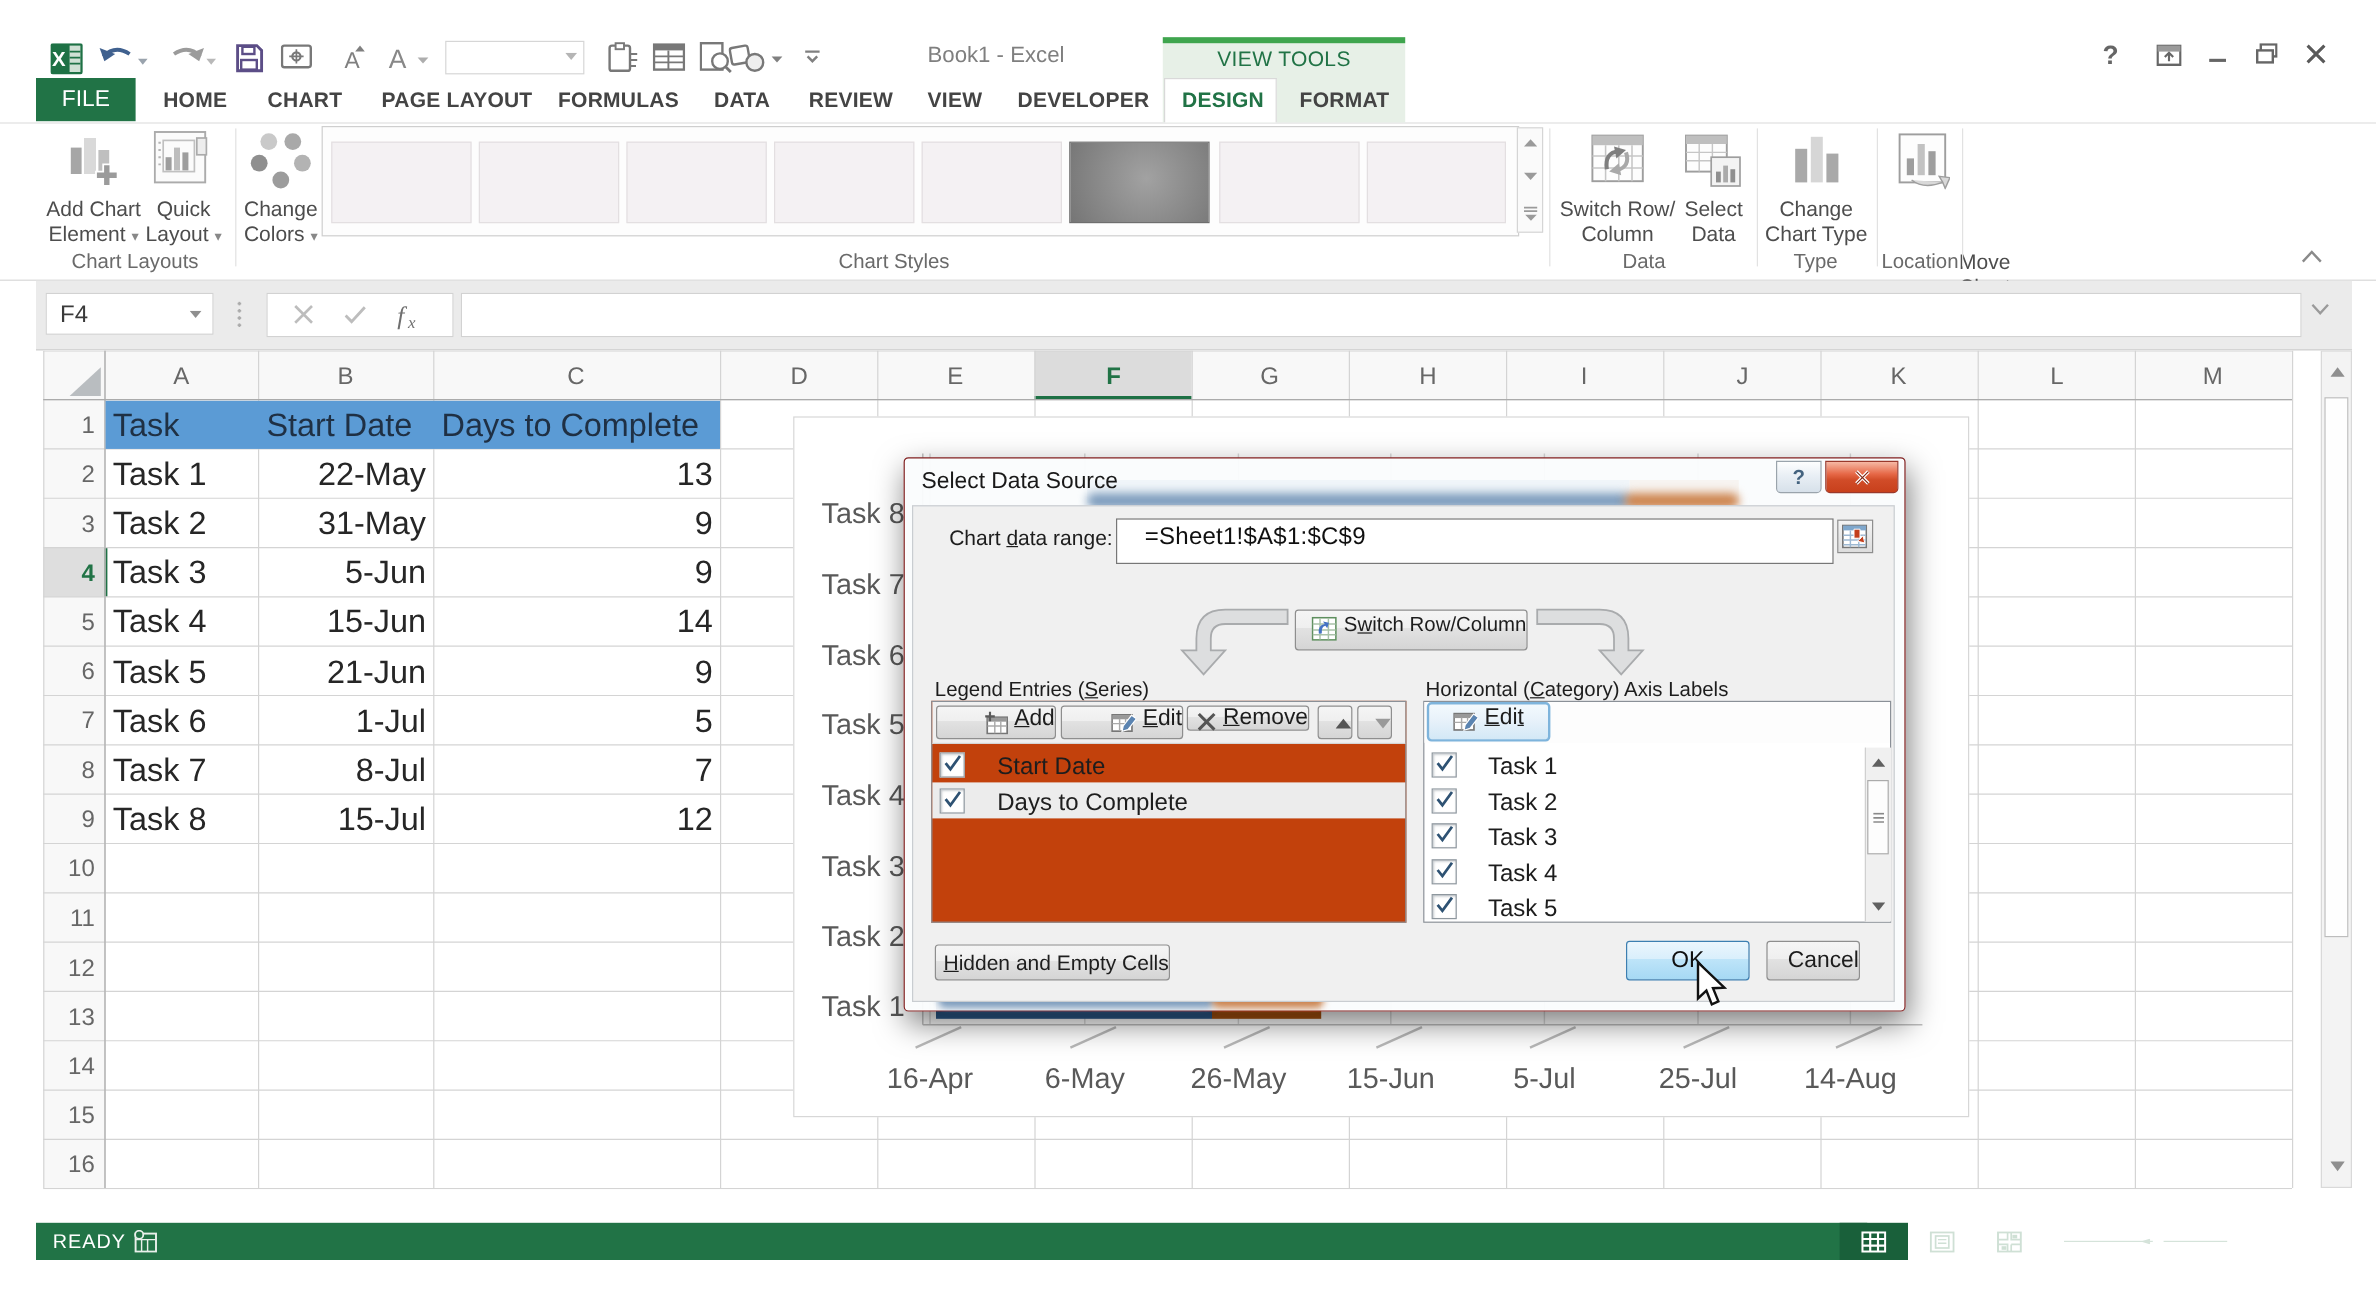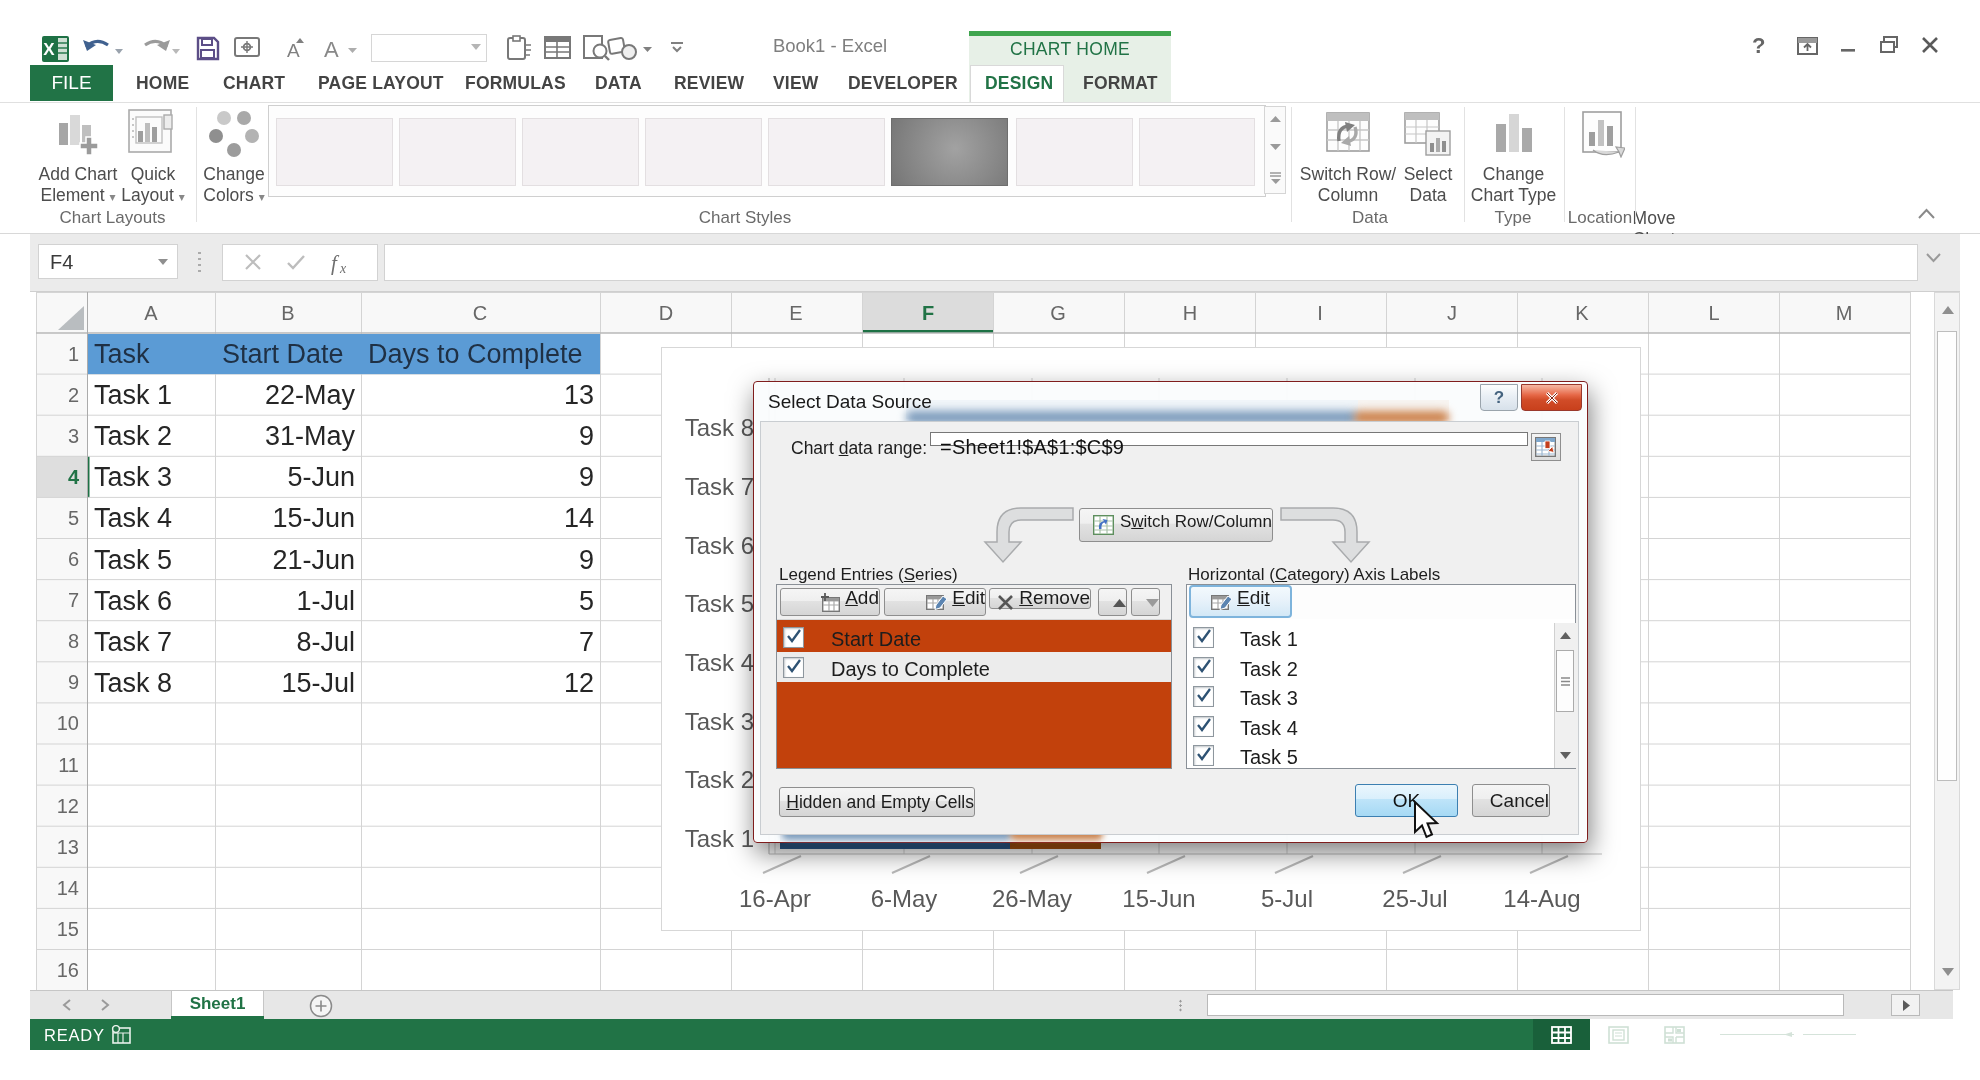--- a/index.html
+++ b/index.html
@@ -126,21 +126,21 @@
   </svg>
   <svg class="abs" style="left:1921px;top:8px;" width="18" height="18" viewBox="0 0 18 18">
     <path d="M2 2 L16 16 M16 2 L2 16" stroke="#5a5a5a" stroke-width="2.6"></path>
   </svg>
 </div>
 
 <div id="tabrow" class="abs" style="left:0;top:65px;width:1980px;height:37px;border-bottom:1px solid #E0E0E0;">
 
   <div class="abs" style="left:969px;top:-34px;width:202px;height:71px;background:#E7F0E7;"></div>
   <div class="abs" style="left:969px;top:-34px;width:202px;height:5px;background:#3FA54E;"></div>
-  <div class="abs" style="left:969px;top:-31px;width:202px;text-align:center;font-size:17.5px;color:#217346;letter-spacing:0.3px;line-height:30px;">CHART HOME</div>
+  <div class="abs" style="left:969px;top:-31px;width:202px;text-align:center;font-size:17.5px;color:#217346;letter-spacing:0.3px;line-height:30px;">VIEW TOOLS</div>
   <div class="abs" style="left:30px;top:0;width:83px;height:36px;background:#217346;color:#fff;font-size:19px;text-align:center;line-height:35px;">FILE</div>
   <div class="tab" style="left:136px;">HOME</div>
   <div class="tab" style="left:223px;">CHART</div>
   <div class="tab" style="left:318px;">PAGE LAYOUT</div>
   <div class="tab" style="left:465px;">FORMULAS</div>
   <div class="tab" style="left:595px;">DATA</div>
   <div class="tab" style="left:674px;">REVIEW</div>
   <div class="tab" style="left:773px;">VIEW</div>
   <div class="tab" style="left:848px;">DEVELOPER</div>
   <div class="abs" style="left:970px;top:0;width:94px;height:37px;background:#fff;border:1px solid #D9D9D9;border-bottom:none;box-sizing:border-box;"></div>
@@ -435,21 +435,21 @@
   <div class="abs" style="left:726px;top:2px;width:38px;height:27px;box-sizing:border-box;border:1px solid #9AA4AC;border-radius:0 0 4px 4px;background:linear-gradient(#FDFEFE,#E9EFF5 45%,#D7E1EA);text-align:center;font-size:17px;font-weight:bold;color:#44637F;line-height:26px;">?</div>
   <div class="abs" style="left:767px;top:2px;width:61px;height:27px;box-sizing:border-box;border:1px solid #9A392C;border-radius:0 0 4px 4px;background:linear-gradient(#F6B8A4,#E66847 40%,#D14C28 60%,#C8401C);text-align:center;">
     <svg style="margin-top:5px;" width="16" height="16" viewBox="0 0 16 16">
           <path d="M3 3 L13 13 M13 3 L3 13" stroke="#fff" stroke-width="3"></path>
           <path d="M3 3 L13 13 M13 3 L3 13" stroke="#7E2716" stroke-width="1"></path>
         </svg>
   </div>
 
   <div id="dlgclient">
     <div class="lbl19" style="left:30px;top:16px;">Chart <u>d</u>ata range:</div>
-    <div class="abs" style="left:169px;top:10px;width:598px;height:14px;box-sizing:border-box;background:#fff;border:1px solid #777;font-size:20px;color:#101010;line-height:28px;padding-left:9px;letter-spacing:0.2px;">=Sheet1!$A$1:$C$9</div>
+    <div class="abs" style="left:169px;top:10px;width:598px;height:38px;box-sizing:border-box;background:#fff;border:1px solid #777;font-size:20px;color:#101010;line-height:28px;padding-left:23px;letter-spacing:0.2px;">=Sheet1!$A$1:$C$9</div>
     <div class="abs" style="left:770px;top:11px;width:30px;height:28px;box-sizing:border-box;border:1px solid #8E8E8E;background:linear-gradient(#F4F4F4,#DDD);">
       <svg style="position:absolute;left:3px;top:3px;" width="21" height="20" viewBox="0 0 21 20">
         <rect x="0.7" y="0.7" width="19.6" height="18.6" fill="#fff" stroke="#777" stroke-width="1.4"></rect>
         <rect x="1" y="1" width="19" height="4" fill="#7FA7CC"></rect>
         <path d="M1 9 h19 M1 13 h19 M1 17 h19 M7 5 v14 M14 5 v14" stroke="#9DB8D2" stroke-width="1.2"></path>
         <path d="M10 4 h5 v8 l2.5 -2.5 l1.5 6 l-6 -1.5 l2.5 -2.5 l-5.5 0 z" fill="#C33E1C" stroke="#fff" stroke-width="0.8"></path>
       </svg>
     </div>
 
     <svg class="abs" style="left:200px;top:78px;" width="420" height="66" viewBox="0 0 420 66">
@@ -571,41 +571,20 @@
             </svg>
       </div>
     </div>
 
     <div class="wbtn" style="left:18px;top:365px;width:196px;height:30px;line-height:28px;font-size:17.5px;white-space:nowrap;"><u>H</u>idden and Empty Cells</div>
     <div class="abs" style="left:594px;top:362px;width:103px;height:33px;box-sizing:border-box;border:1px solid #3C7FB1;border-radius:3px;background:linear-gradient(#EBF6FD,#D9EFFC 45%,#BEE4F9 46%,#A6D9F4);text-align:center;font-size:19px;color:#111;line-height:31px;">OK</div>
     <div class="wbtn" style="left:711px;top:362px;width:78px;height:33px;line-height:31px;">Cancel</div>
   </div>
 </div>
 
-<div id="tabsbar" class="abs" style="left:30px;top:990px;width:1923px;height:29px;background:#E7E7E7;border-top:1px solid #C6C6C6;box-sizing:border-box;">
-  <svg class="abs" style="left:32px;top:8px;" width="10" height="12">
-        <path d="M8 1 L2 6 L8 11" fill="none" stroke="#9a9a9a" stroke-width="2"></path>
-      </svg>
-  <svg class="abs" style="left:70px;top:8px;" width="10" height="12">
-        <path d="M2 1 L8 6 L2 11" fill="none" stroke="#9a9a9a" stroke-width="2"></path>
-      </svg>
-  <div class="abs" style="left:141px;top:0;width:91px;height:25px;background:#fff;border-left:1px solid #C6C6C6;border-right:1px solid #C6C6C6;text-align:center;font-size:17px;font-weight:bold;color:#217346;line-height:26px;">Sheet1</div>
-  <div class="abs" style="left:141px;top:25px;width:93px;height:3px;background:#217346;"></div>
-  <svg class="abs" style="left:279px;top:3px;" width="24" height="24" viewBox="0 0 24 24">
-    <circle cx="12" cy="12" r="10.5" fill="#F5F5F5" stroke="#8A8A8A" stroke-width="1.5"></circle>
-    <path d="M12 6.5 v11 M6.5 12 h11" stroke="#8A8A8A" stroke-width="1.6"></path>
-  </svg>
-  <div class="abs" style="left:1149px;top:8px;width:3px;height:13px;background-image:radial-gradient(circle,#9a9a9a 1.1px,transparent 1.2px);background-size:3px 4.4px;"></div>
-  <div class="abs" style="left:1177px;top:3px;width:637px;height:22px;background:#fff;border:1px solid #B9B9B9;box-sizing:border-box;"></div>
-  <div class="abs" style="left:1861px;top:3px;width:29px;height:22px;background:#F2F2F2;border:1px solid #B9B9B9;box-sizing:border-box;">
-    <svg class="abs" style="left:10px;top:5px;" width="9" height="11">
-          <path d="M1 0 L8 5.5 L1 11 Z" fill="#5a5a5a"></path>
-        </svg>
-  </div>
-</div>
 <div id="status" class="abs" style="left:30px;top:1019px;width:1526px;height:31px;background:#217346;color:#fff;">
   <div class="abs" style="left:14px;top:7px;font-size:16.5px;letter-spacing:0.8px;">READY</div>
   <svg class="abs" style="left:80px;top:6px;" width="22" height="19" viewBox="0 0 22 19">
     <rect x="3" y="3" width="17" height="15" fill="none" stroke="#E8F0EA" stroke-width="1.6"></rect>
     <path d="M3 8 h17 M8 8 v10 M13 8 v10" stroke="#E8F0EA" stroke-width="1.2"></path>
     <circle cx="6" cy="4" r="3.4" fill="#217346" stroke="#E8F0EA" stroke-width="1.5"></circle>
   </svg>
   <div class="abs" style="left:1503px;top:0;width:57px;height:31px;background:#19603A;"></div>
   <svg class="abs" style="left:1521px;top:7px;" width="21" height="18" viewBox="0 0 21 18">
     <rect x="1" y="1" width="19" height="16" fill="none" stroke="#fff" stroke-width="1.8"></rect>

